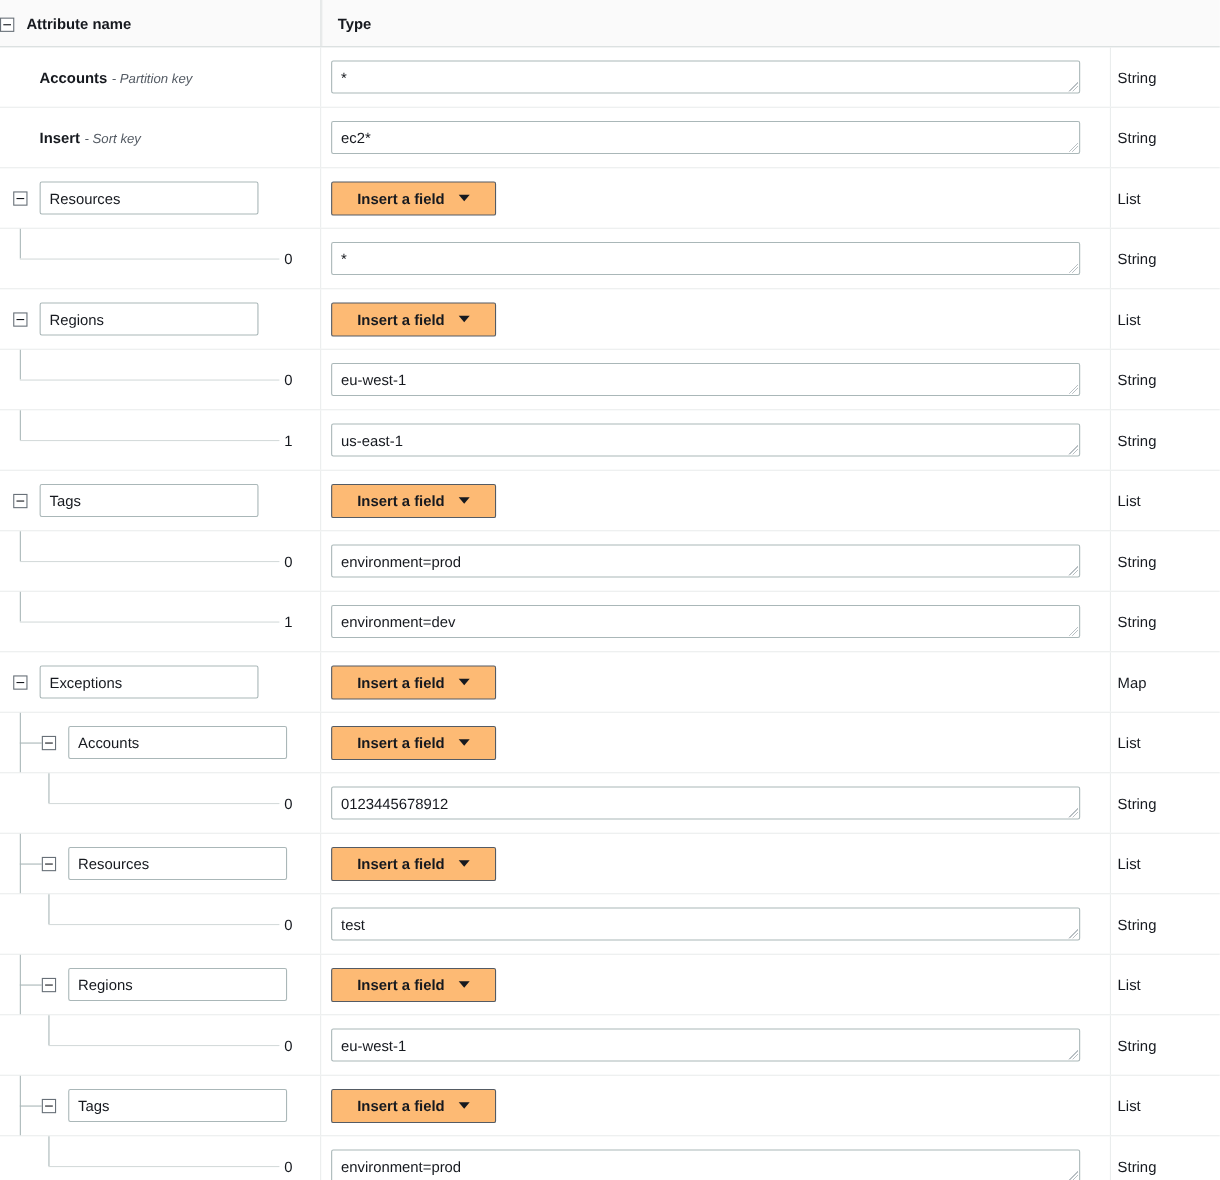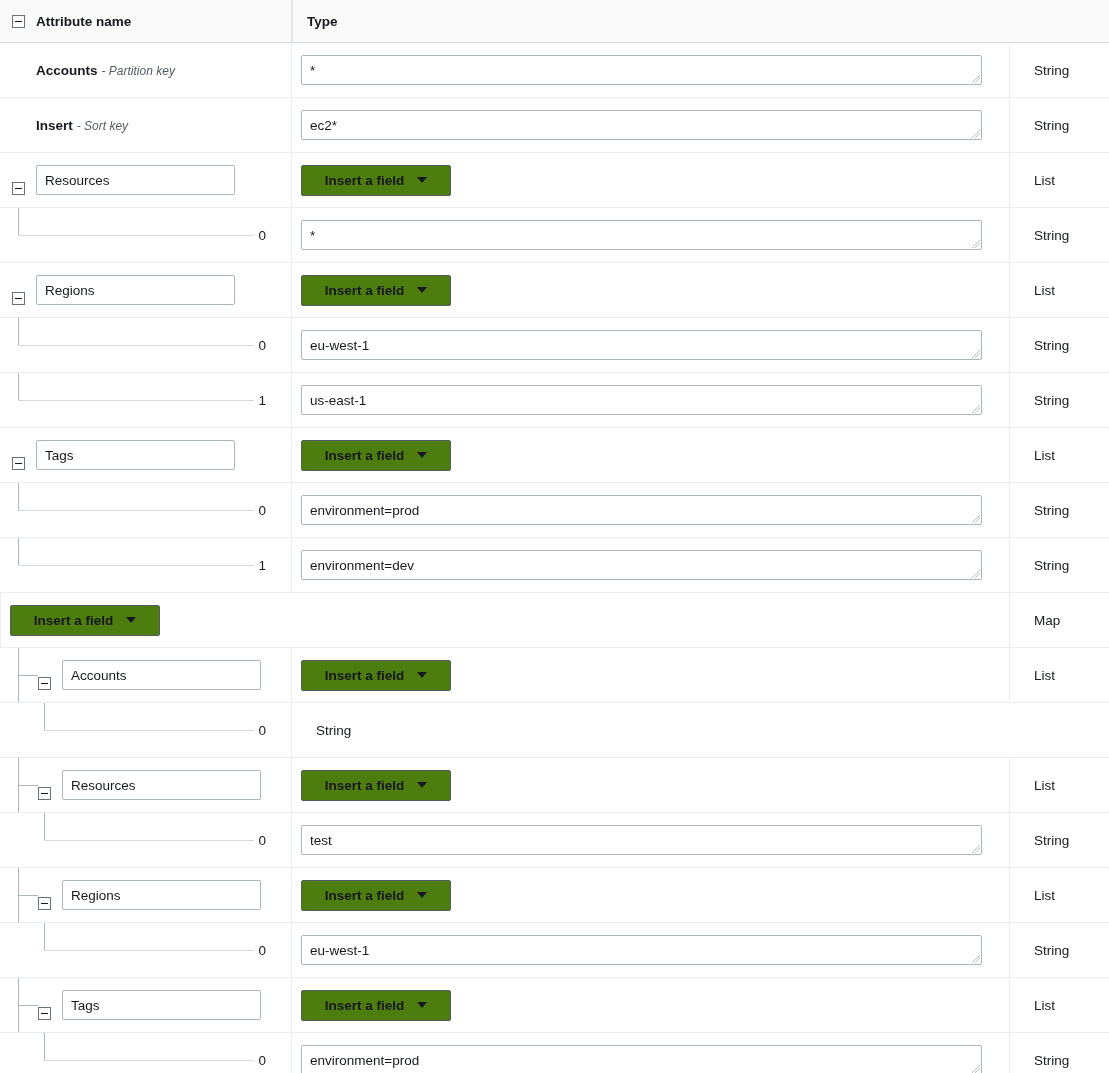--- a/index.html
+++ b/index.html
@@ -21,21 +21,21 @@
   .hdr {
     display: flex;
     align-items: center;
     height: 43px;
     background: #fafafa;
     border-bottom: 1px solid #d5dbdb;
     font-size: 13.5px;
     font-weight: bold;
     color: #16191f;
   }
-  .hdr .c-name { width: 291px; display: flex; align-items: center; padding-left: 12px; }
+  .hdr .c-name { width: 291px; display: flex; align-items: flex-end; padding-left: 0; }
   .hdr .c-value { flex: 1; padding-left: 14px; }
   .hdr .c-type { width: 100px; padding-left: 14px; }
   .hdr .sep { width: 1px; align-self: stretch; background: #e4e7e7; }
 
   .collapse-box {
     width: 13px; height: 13px;
     border: 1px solid #687078;
     background: #fff;
     position: relative;
     display: inline-block;
@@ -71,21 +71,21 @@
     flex: 1;
     display: flex;
     align-items: center;
     padding-left: 9px;
     border-left: 1px solid #eaeded;
     min-height: 54px;
   }
   .cell-type {
     width: 100px;
     flex: none;
-    padding-left: 24px;
+    padding-left: 6px;
     font-size: 13.5px;
     color: #16191f;
     border-left: 1px solid #eaeded;
     min-height: 54px;
     display: flex;
     align-items: center;
   }
 
   
   .keylabel {
@@ -129,38 +129,38 @@
 
   
   .dd {
     display: inline-flex;
     align-items: center;
     justify-content: center;
     height: 31px;
     width: 150px;
     border: 1px solid #545b64;
     border-radius: 2px;
-    background: #4d7c0f;
+    background: #fdba74;
     color: #16191f;
     font-size: 13.5px;
     font-weight: bold;
     cursor: pointer;
     gap: 13px;
   }
   .dd .caret {
     width: 0; height: 0;
     border-left: 5px solid transparent;
     border-right: 5px solid transparent;
     border-top: 6px solid #16191f;
   }
 
   
   .node {
     display: flex;
-    align-items: flex-end;
+    align-items: center;
     position: relative;
   }
   .idx {
     font-size: 13.5px;
     color: #16191f;
     text-align: right;
     width: 100%;
     padding-right: 25px;
   }
 
@@ -323,20 +323,26 @@
           <div class="leaf-hook"></div>
           <div class="leaf-line"></div>
           <div class="idx">1</div>
         </div>
         <div class="cell-value">
           <textarea class="txt value" style="">environment=dev</textarea>
         </div>
         <div class="cell-type">String</div>
       </div>
       <div class="row">
+        <div class="cell-name">
+          <div class="node" style="margin-left: 0px;">
+            <span class="collapse-box"></span>
+            <input type="text" class="txt name" value="Exceptions" style="">
+          </div>
+        </div>
         <div class="cell-value">
           <button class="dd">
             <span>Insert a field</span>
             <span class="caret"></span>
           </button>
         </div>
         <div class="cell-type">Map</div>
       </div>
       <div class="row">
         <div class="cell-name">
@@ -354,20 +360,23 @@
           </button>
         </div>
         <div class="cell-type">List</div>
       </div>
       <div class="row">
         <div class="cell-name">
           <div class="leaf-hook ind2"></div>
           <div class="leaf-line ind2"></div>
           <div class="idx">0</div>
         </div>
+        <div class="cell-value">
+          <textarea class="txt value" style="">0123445678912</textarea>
+        </div>
         <div class="cell-type">String</div>
       </div>
       <div class="row">
         <div class="cell-name">
           <div class="node-hook"></div>
           <div class="node-elbow"></div>
           <div class="node" style="margin-left: 26px;">
             <span class="collapse-box"></span>
             <input type="text" class="txt name" value="Resources" style="">
           </div>

